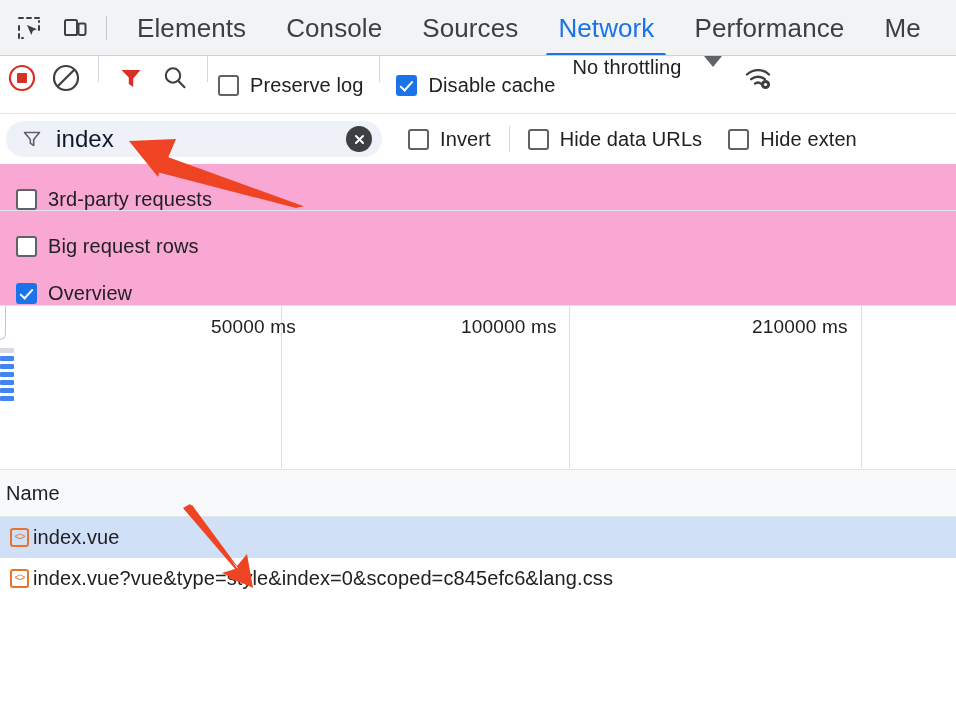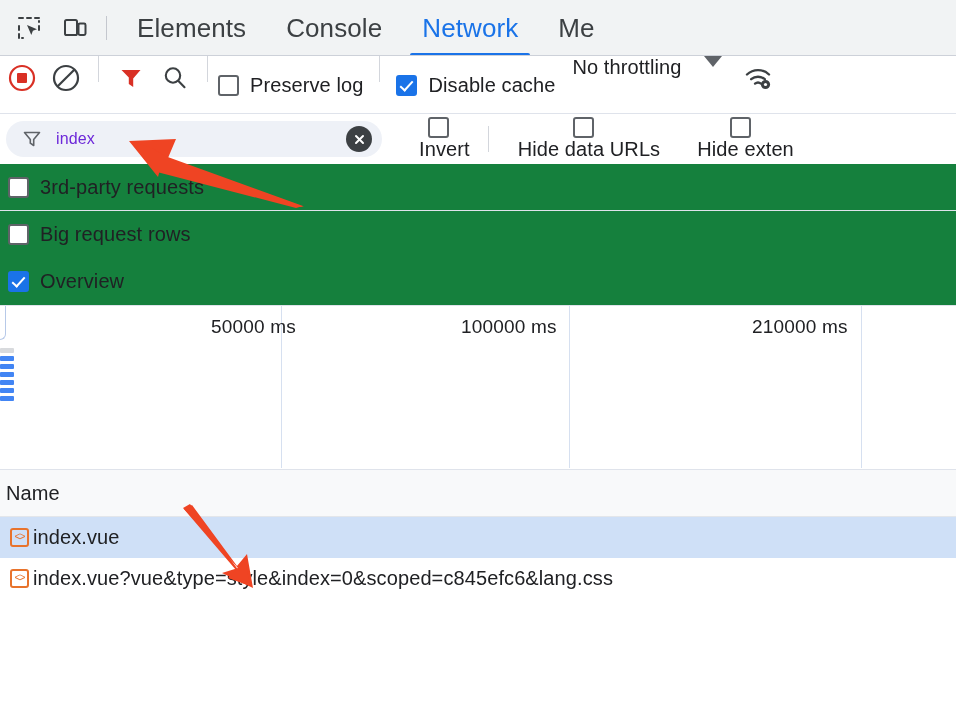--- a/index.html
+++ b/index.html
@@ -165,45 +165,45 @@
     height: 36px;
     background: #eef1f7;
     border-radius: 18px;
     display: flex;
     align-items: center;
     box-sizing: border-box;
     padding: 0 10px 0 16px;
     flex: 0 0 auto;
   }
   #filterinput .ftext {
-    font-size: 16px;
-    color: #6d28d9;
+    font-size: 24px;
+    color: #0f172a;
     margin-left: 14px;
     flex: 1 1 auto;
     letter-spacing: 0.1px;
   }
   .clear-btn {
     width: 26px; height: 26px;
     border-radius: 50%;
     background: #3c4043;
     display: flex;
     align-items: center;
     justify-content: center;
     flex: 0 0 auto;
   }
-  #filterrow .cb-wrap { margin-left: 26px; flex-direction: column; }
+  #filterrow .cb-wrap { margin-left: 26px; }
   #filterrow .nt-sep { margin: 0 18px; }
 
   
   .optrow {
     height: 47px;
-    background: #15803d;
-    display: flex;
-    align-items: center;
-    padding-left: 8px;
+    background: #f9a8d4;
+    display: flex;
+    align-items: flex-end;
+    padding-left: 16px;
     box-sizing: border-box;
     position: relative;
   }
   .optrow.bordered::after {
     content: "";
     position: absolute;
     left: 0; right: 0; bottom: 0;
     height: 1px;
     background: #dfe3eb;
   }
@@ -335,21 +335,23 @@
   <div class="tb-icon">
     <svg width="26" height="26" viewBox="0 0 26 26">
       <rect x="3" y="5" width="12" height="15" rx="1.6" fill="none" stroke="#3c4043" stroke-width="2"></rect>
       <rect x="16.5" y="8.5" width="7" height="11.5" rx="1.4" fill="none" stroke="#3c4043" stroke-width="2"></rect>
     </svg>
   </div>
   <div class="tb-sep"></div>
 
   <div class="tab">Elements</div>
   <div class="tab">Console</div>
+  <div class="tab">Sources</div>
   <div class="tab active">Network</div>
+  <div class="tab">Performance</div>
   <div class="tab">Me</div>
 </div>
 
 <div id="nettoolbar">
   <div class="nt-btn">
     <svg width="30" height="30" viewBox="0 0 30 30">
       <circle cx="15" cy="15" r="12" fill="none" stroke="#d93025" stroke-width="2.2"></circle>
       <rect x="10" y="10" width="10" height="10" rx="1" fill="#d93025"></rect>
     </svg>
   </div>

